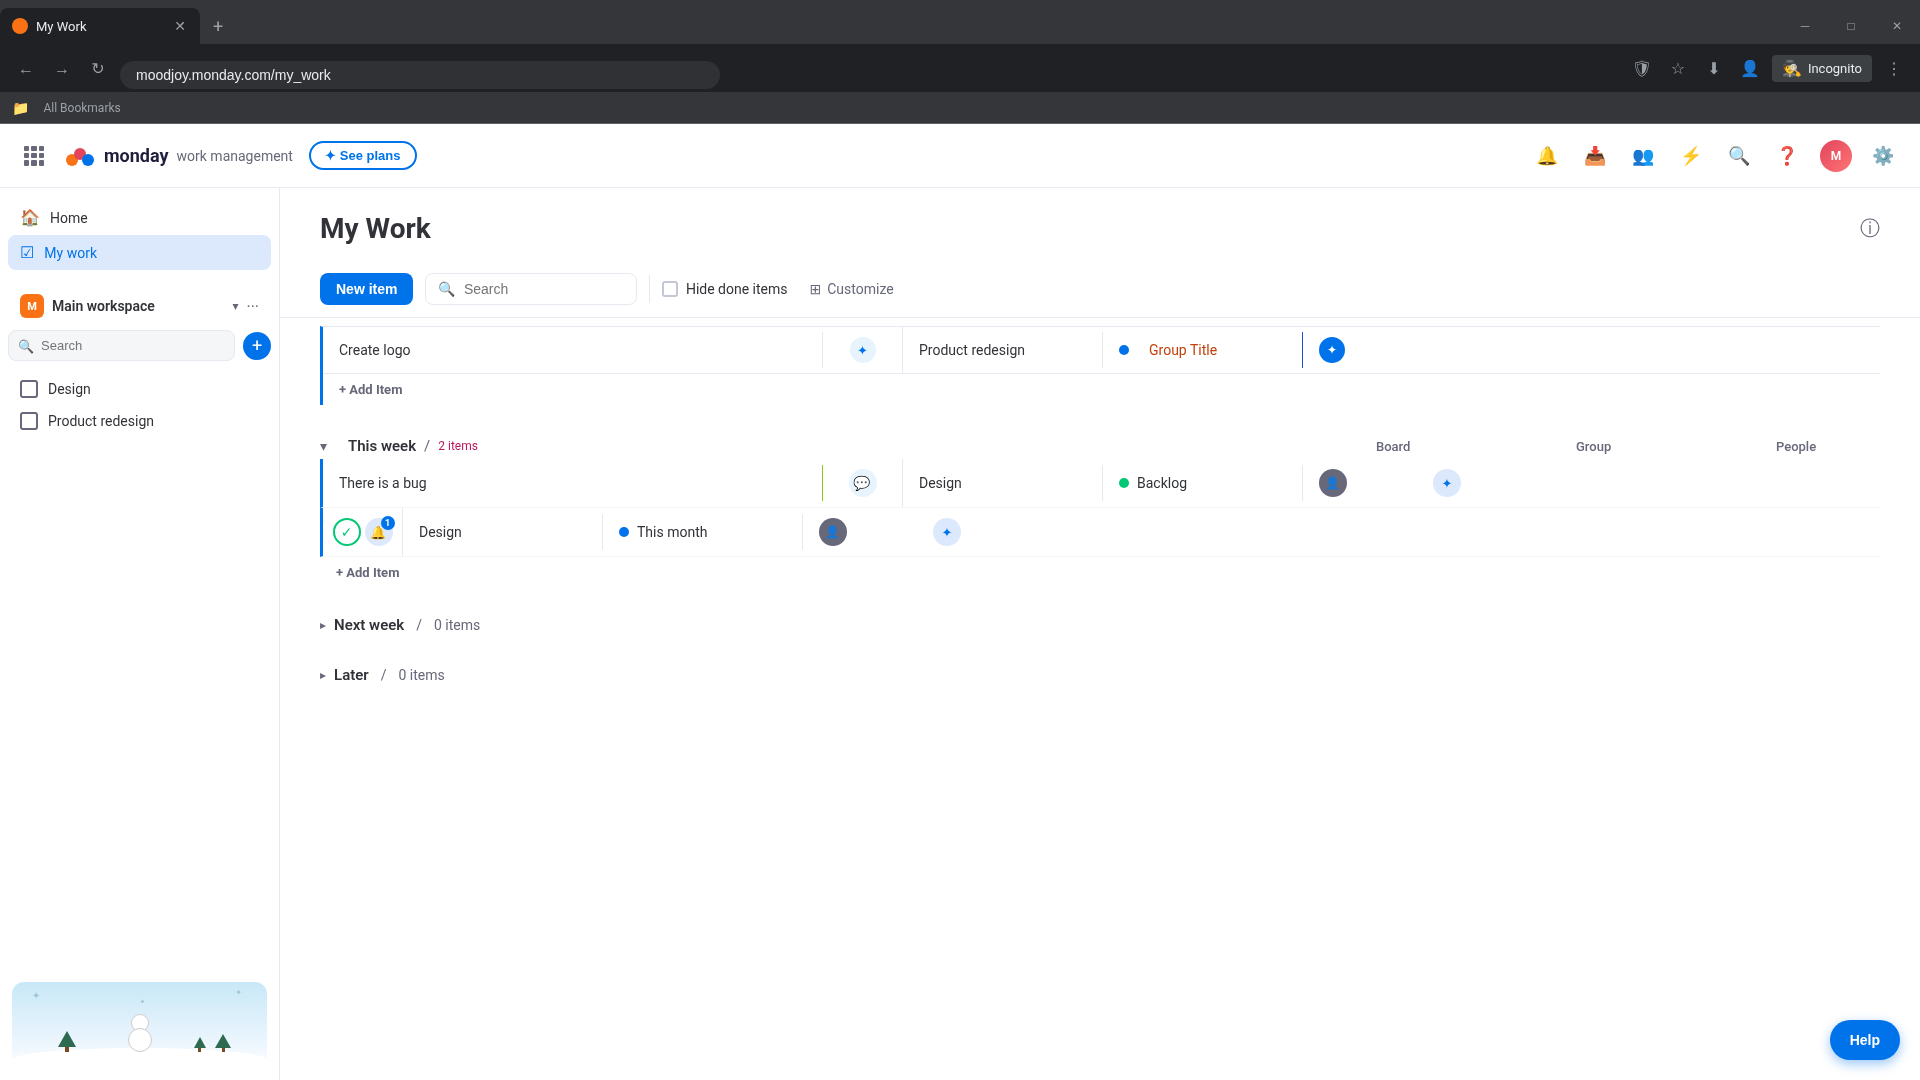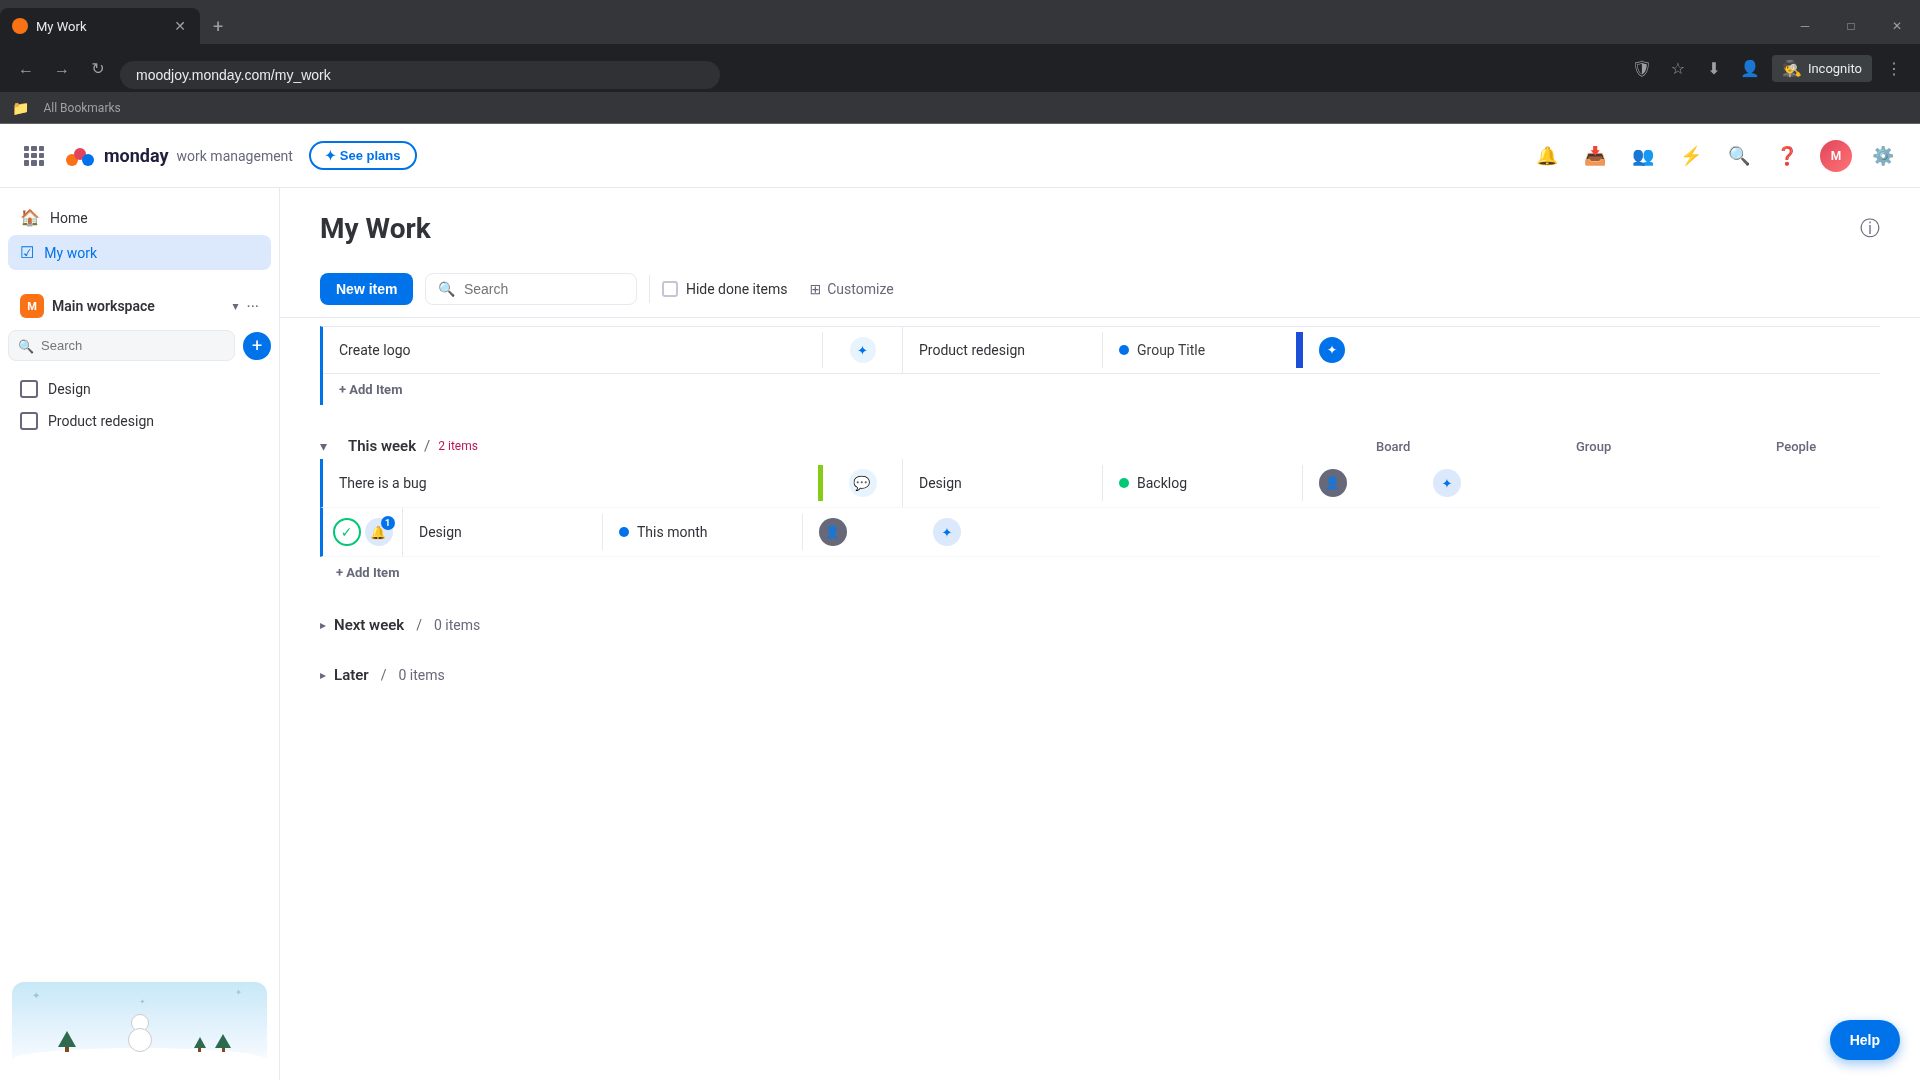--- a/index.html
+++ b/index.html
@@ -293,21 +293,21 @@
           <div class="overflow-row" style="display:flex; align-items:center; border-bottom:1px solid #e6e9ef;">
             <div class="row-item-name" style="flex: 0 0 500px; padding:10px 16px; font-size:14px; color:#323338; border-right:1px solid #e6e9ef;">
               <span>Create logo</span>
             </div>
             <div class="row-status" style="flex:0 0 80px; padding:10px 8px; border-right:1px solid #e6e9ef; display:flex; align-items:center; justify-content:center;">
               <div style="width:26px; height:26px; border-radius:50%; background:#e8f4fd; display:flex; align-items:center; justify-content:center; font-size:13px; color:#0073ea;">✦</div>
             </div>
             <div class="row-board" style="flex:0 0 200px; padding:10px 16px; font-size:14px; color:#323338; border-right:1px solid #e6e9ef;">
               <span>Product redesign</span>
             </div>
-            <div class="row-group" style="flex:0 0 200px; padding:10px 16px; font-size:14px; color:#404040; border-right:7px solid #1d4ed8; display:flex; align-items:center; gap:8px;">
+            <div class="row-group" style="flex:0 0 200px; padding:10px 16px; font-size:14px; color:#c2410c; border-right:1px solid #1d4ed8; display:flex; align-items:center; gap:20px;">
               <div style="width:10px; height:10px; border-radius:50%; background:#0073ea; flex-shrink:0;"></div>
               <span>Group Title</span>
             </div>
             <div style="flex:0 0 120px; padding:10px 16px;">
               <div style="width:26px; height:26px; border-radius:50%; background:#0073ea; display:flex; align-items:center; justify-content:center; font-size:12px; color:white;">✦</div>
             </div>
           </div>
           <div class="add-item-row">
             <span>+ Add Item</span>
           </div>
@@ -327,21 +327,21 @@
               <div style="flex:0 0 200px; font-size:13px; color:#676879; font-weight:500; padding:0 16px;">
                 <span>Group</span>
               </div>
               <div style="flex:0 0 120px; font-size:13px; color:#676879; font-weight:500; padding:0 16px;">
                 <span>People</span>
               </div>
             </div>
           </div>
 
           <div class="data-row">
-            <div style="flex:0 0 500px; padding:10px 16px; font-size:14px; color:#323338; border-right:5px solid #84cc16; display:flex; align-items:center; gap:10px;">
+            <div style="flex:0 0 500px; padding:10px 16px; font-size:14px; color:#323338; border-right:1px solid #84cc16; display:flex; align-items:center; gap:10px;">
               <span>There is a bug</span>
             </div>
             <div style="flex:0 0 80px; padding:10px 8px; border-right:1px solid #e6e9ef; display:flex; align-items:center; justify-content:center;">
               <div style="width:28px; height:28px; border-radius:50%; background:#e8f4fd; display:flex; align-items:center; justify-content:center; font-size:14px; color:#676879;">💬</div>
             </div>
             <div style="flex:0 0 200px; padding:10px 16px; font-size:14px; color:#323338; border-right:1px solid #e6e9ef;">
               <span>Design</span>
             </div>
             <div style="flex:0 0 200px; padding:10px 16px; font-size:14px; color:#323338; border-right:1px solid #e6e9ef; display:flex; align-items:center; gap:8px;">
               <div style="width:10px; height:10px; border-radius:50%; background:#00c875; flex-shrink:0;"></div>

